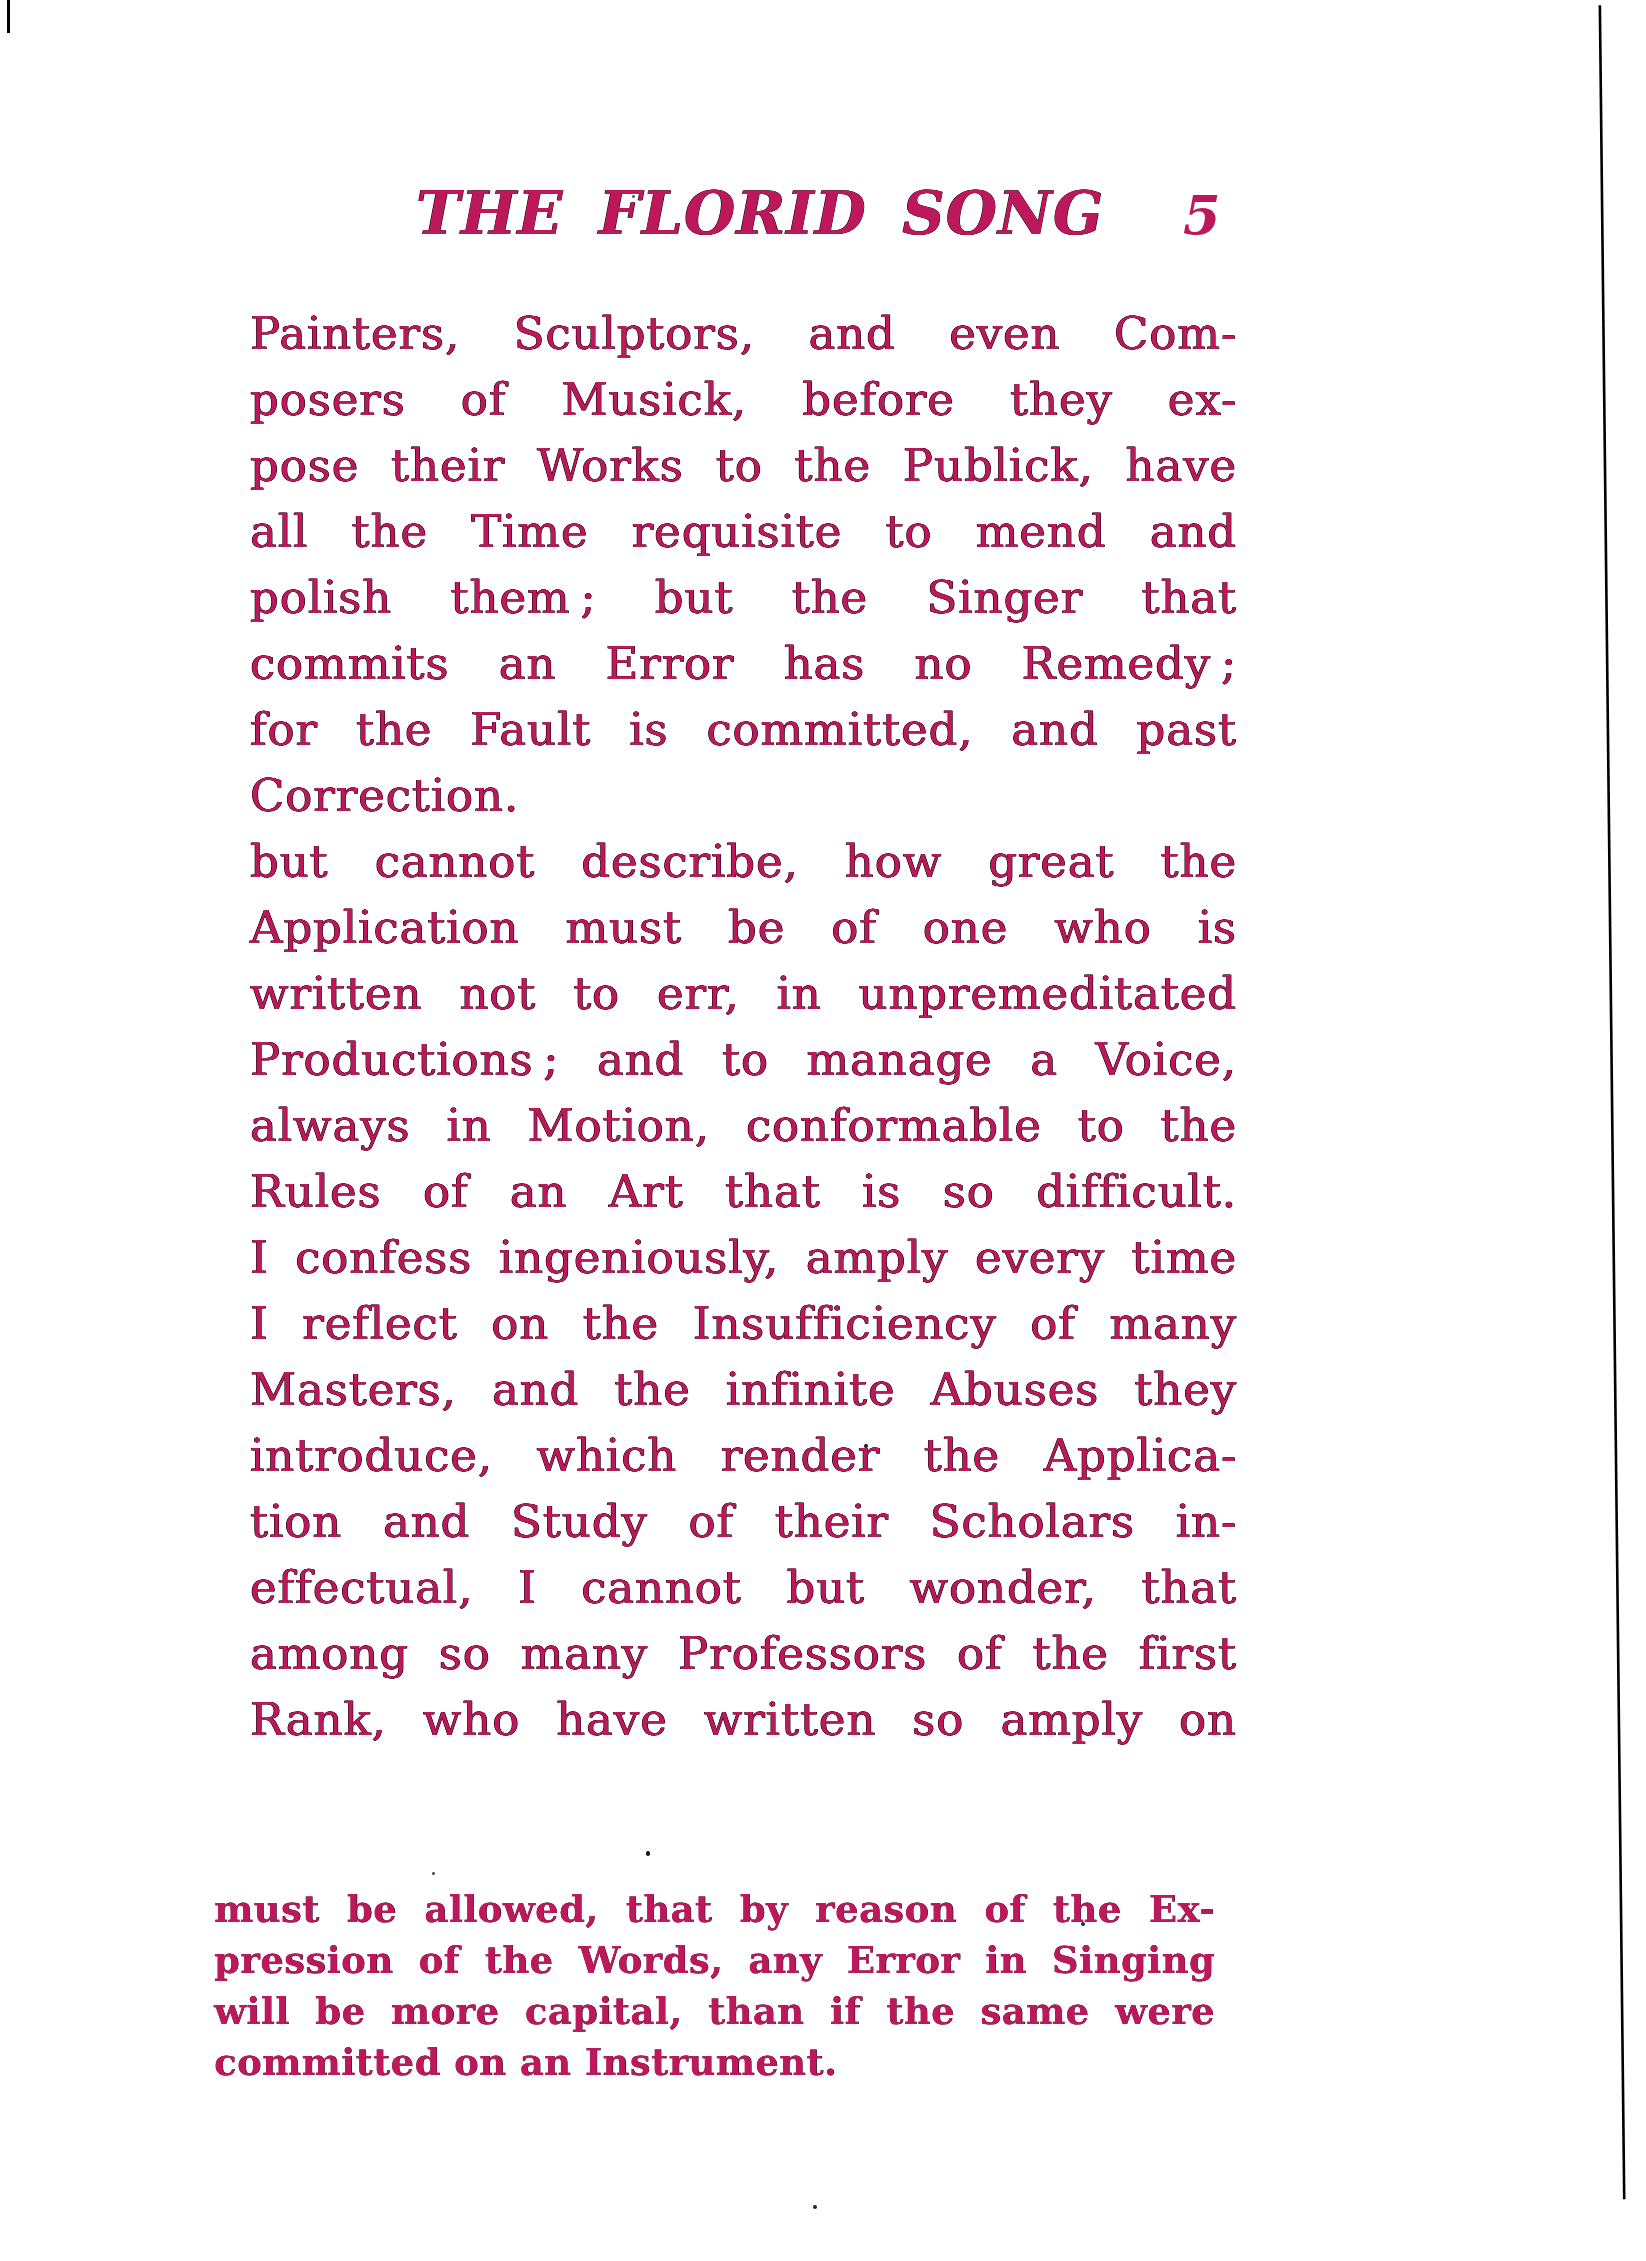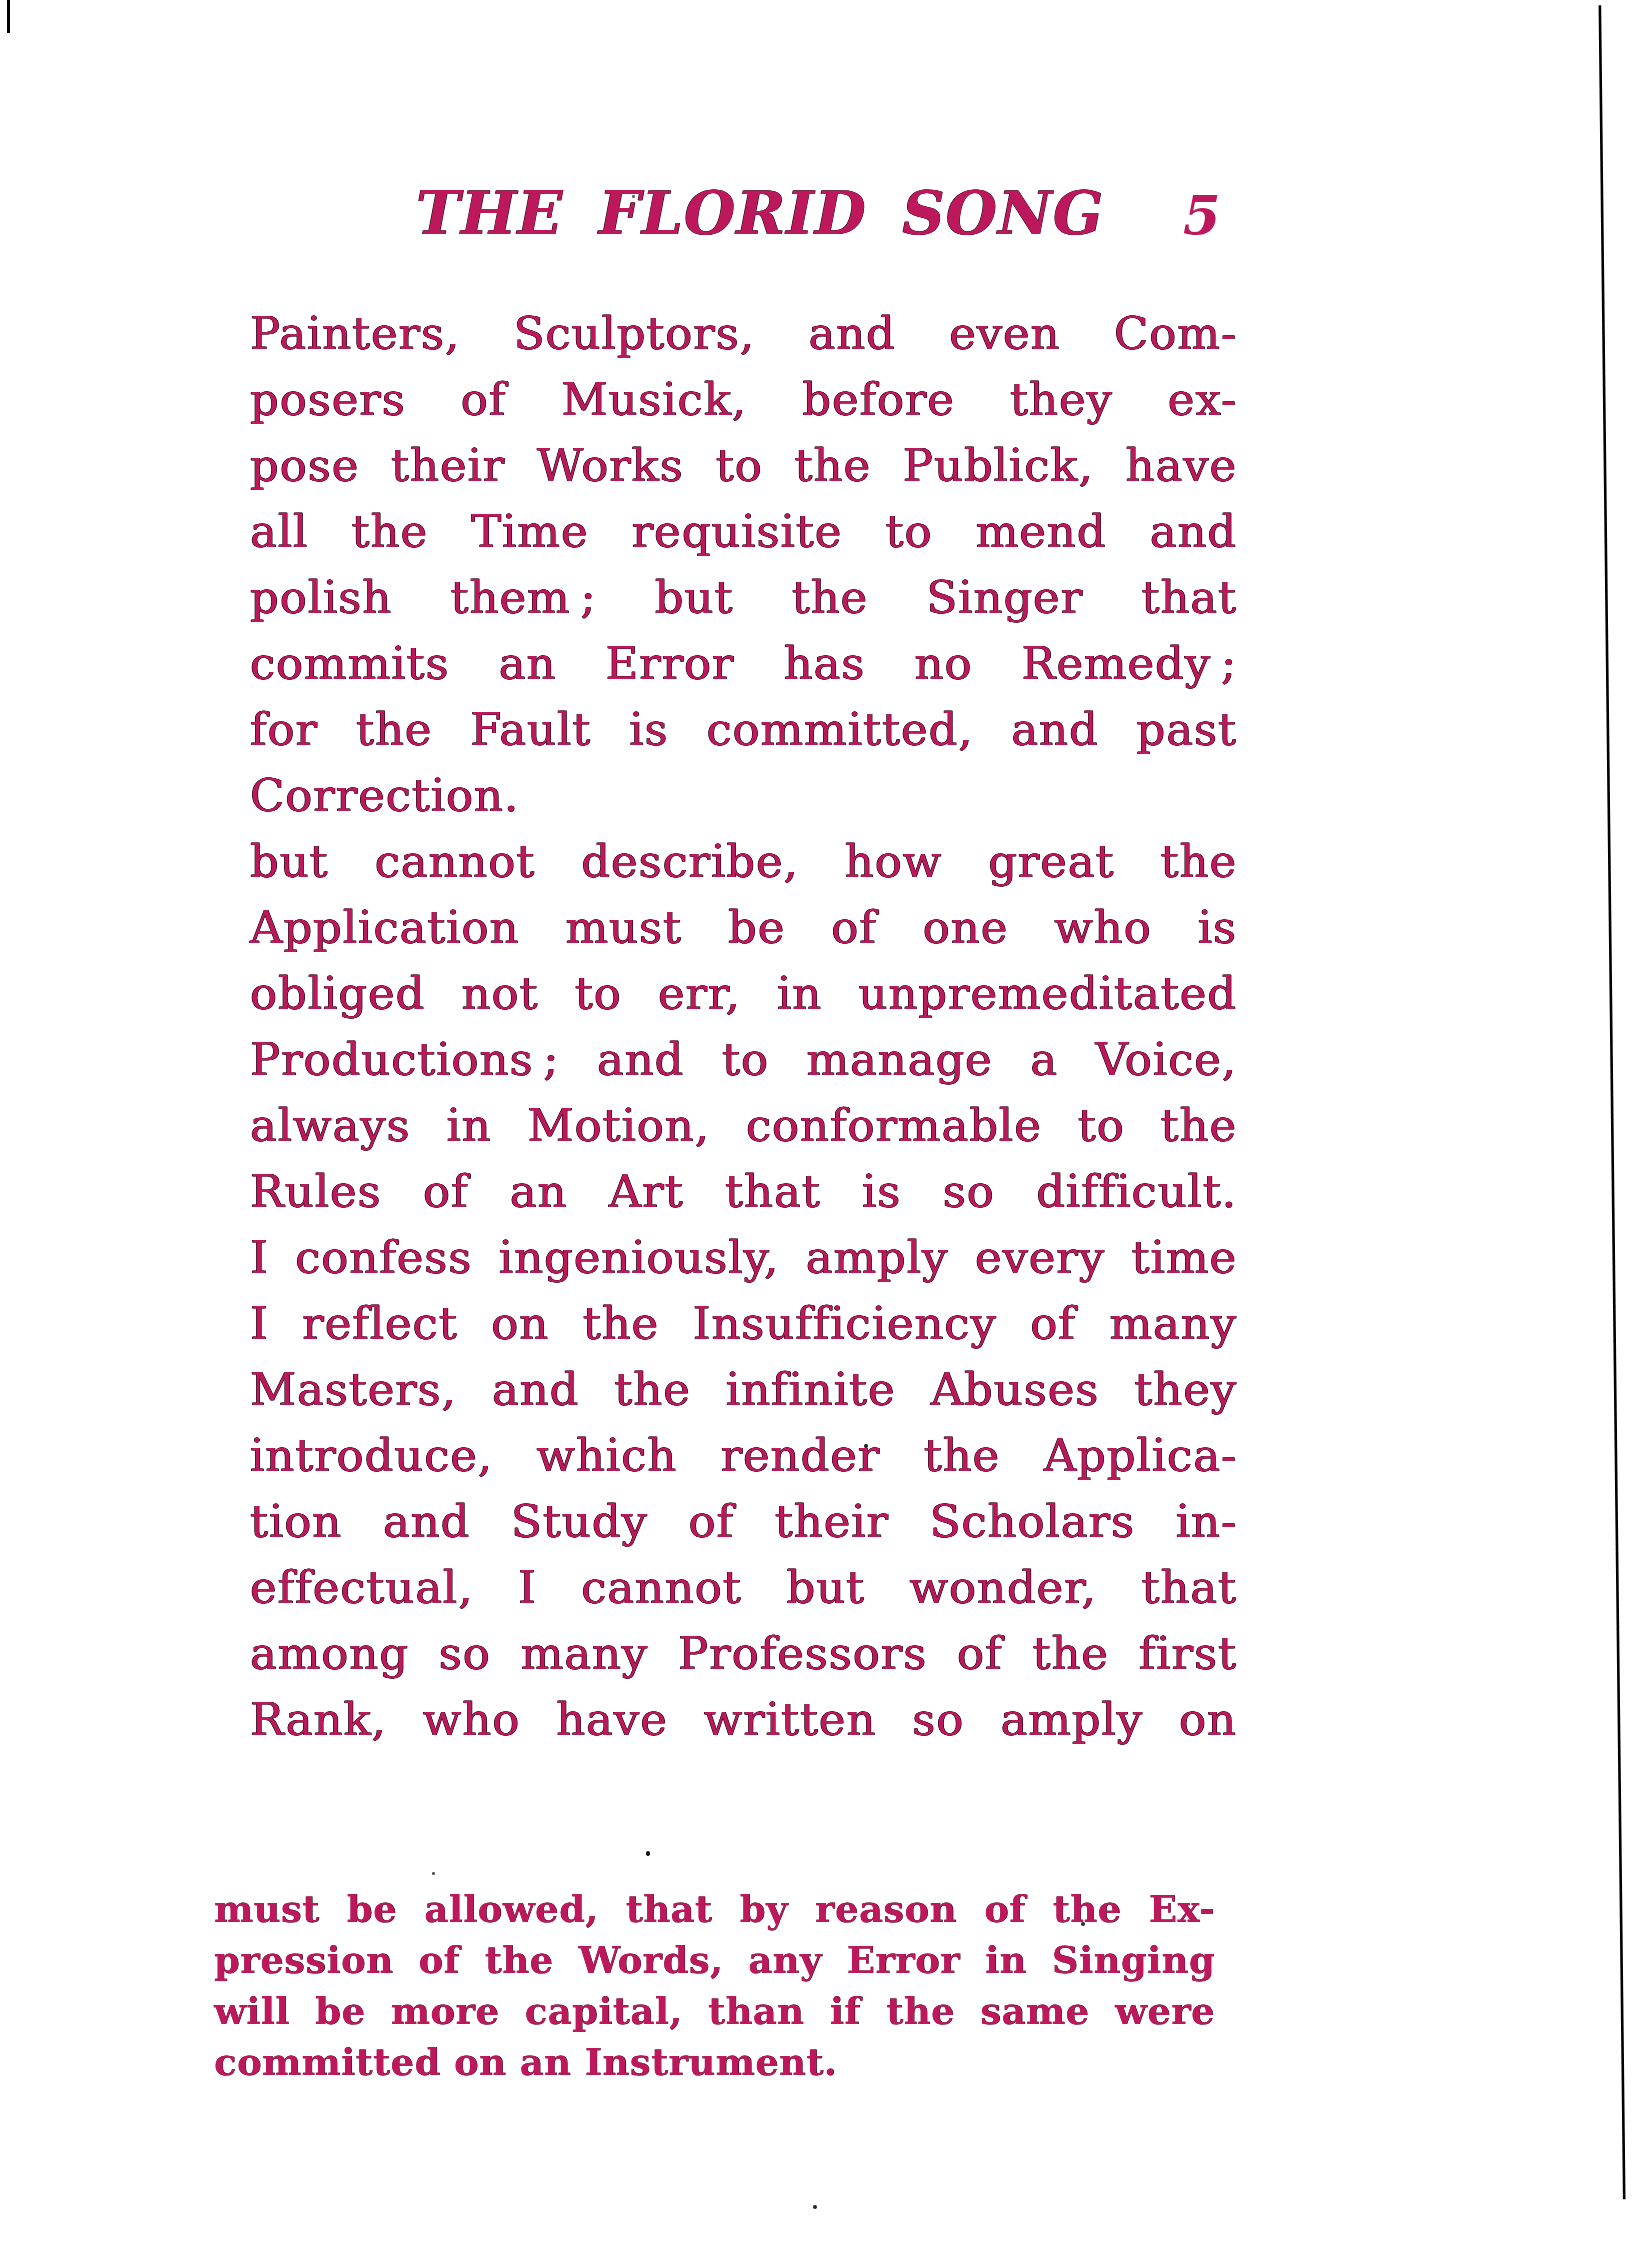--- a/index.html
+++ b/index.html
@@ -91,21 +91,21 @@
       <div class="line">Painters, Sculptors, and even Com-</div>
       <div class="line">posers of Musick, before they ex-</div>
       <div class="line">pose their Works to the Publick, have</div>
       <div class="line">all the Time requisite to mend and</div>
       <div class="line">polish them ; but the Singer that</div>
       <div class="line">commits an Error has no Remedy ;</div>
       <div class="line">for the Fault is committed, and past</div>
       <div class="line pend">Correction.</div>
       <div class="line">but cannot describe, how great the</div>
       <div class="line">Application must be of one who is</div>
-      <div class="line">obliged not to err, in unpremeditated</div>
+      <div class="line">written not to err, in unpremeditated</div>
       <div class="line">Productions ; and to manage a Voice,</div>
       <div class="line">always in Motion, conformable to the</div>
       <div class="line">Rules of an Art that is so difficult.</div>
       <div class="line">I confess ingeniously, amply every time</div>
       <div class="line">I reflect on the Insufficiency of many</div>
       <div class="line">Masters, and the infinite Abuses they</div>
       <div class="line">introduce, which render the Applica-</div>
       <div class="line">tion and Study of their Scholars in-</div>
       <div class="line">effectual, I cannot but wonder, that</div>
       <div class="line">among so many Professors of the first</div>

